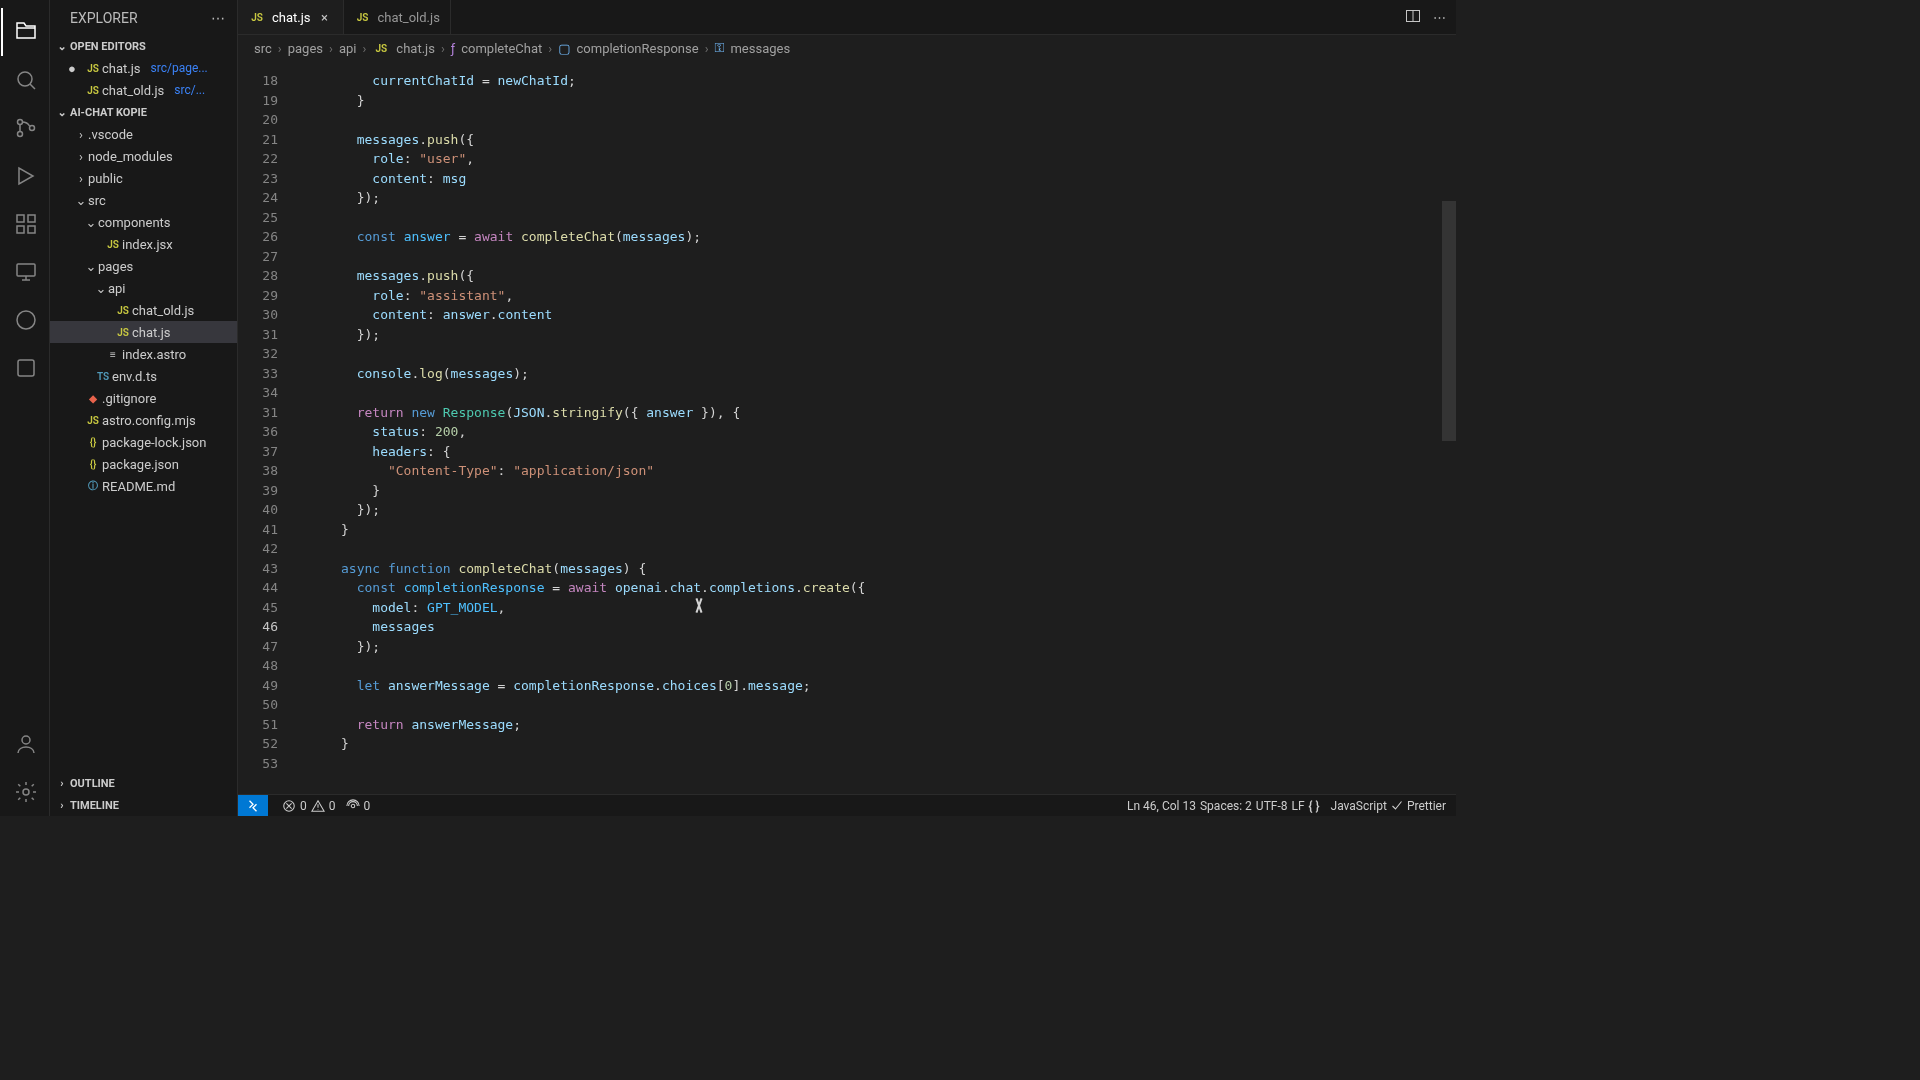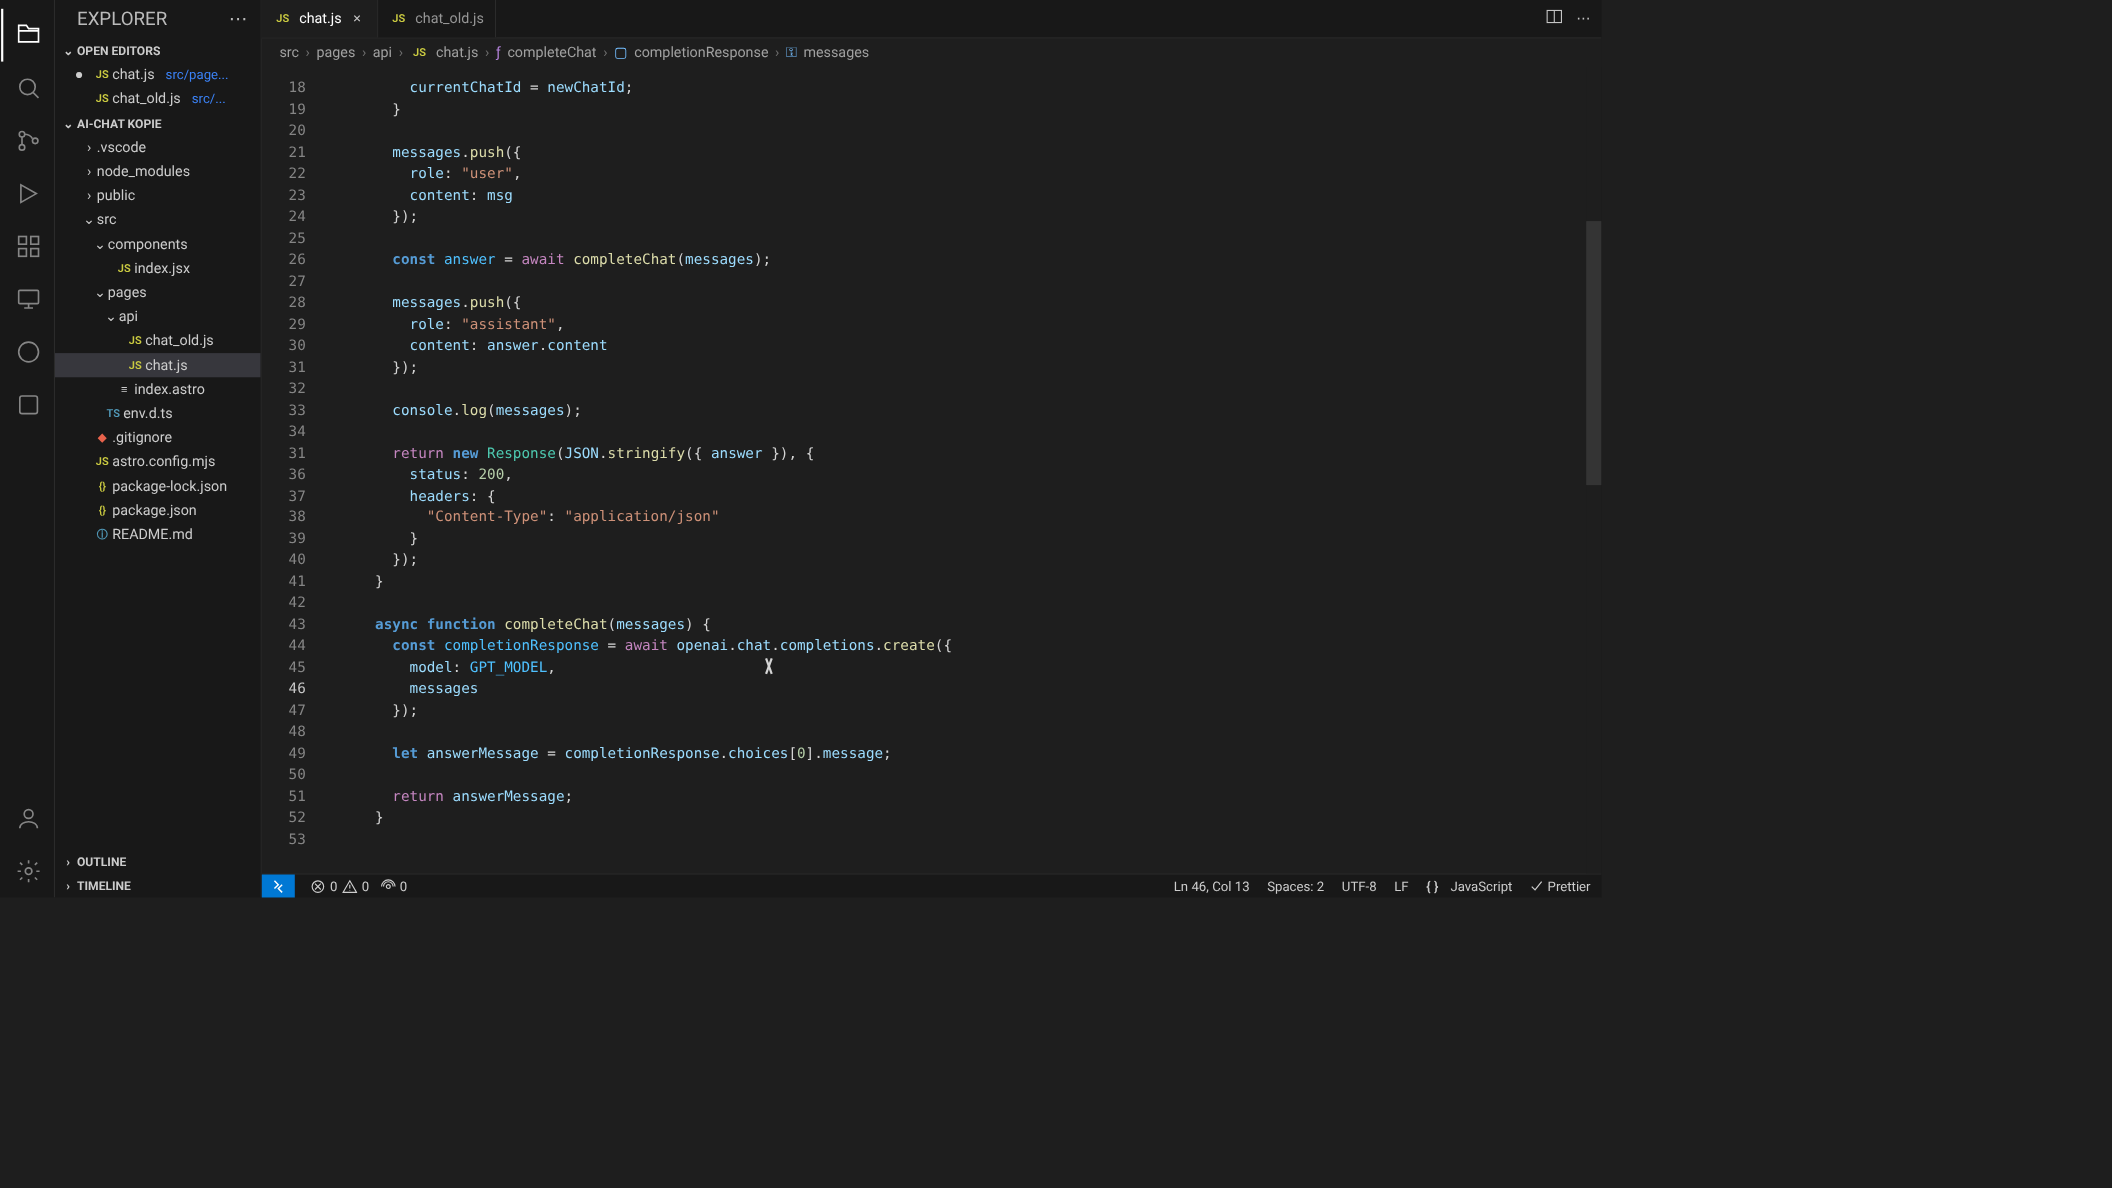--- a/index.html
+++ b/index.html
@@ -44,21 +44,21 @@
   background: #181818;
   display: flex;
   flex-direction: column;
   border-right: 1px solid #2b2b2b;
 }
 .sidebar-header {
   height: 35px;
   display: flex;
   align-items: center;
   padding: 0 12px 0 20px;
-  font-size: 17px;
+  font-size: 14px;
   color: #bbbbbb;
   justify-content: space-between;
 }
 .section-header {
   height: 22px;
   display: flex;
   align-items: center;
   padding-left: 4px;
   font-size: 11px;
   font-weight: 700;
@@ -152,21 +152,21 @@
   text-align: right;
   color: #858585;
   padding-right: 18px;
   user-select: none;
 }
 .gutter .ln { height: 19.5px; }
 .gutter .ln.current { color: #c6c6c6; text-align: right; }
 .code { flex: 1; white-space: pre; color: #d4d4d4; }
 .code .line { height: 19.5px; }
 .tok-kw { color: #c586c0; }
-.tok-kw2 { color: #569cd6; font-weight: bold; }
+.tok-kw2 { color: #569cd6; }
 .tok-fn { color: #dcdcaa; }
 .tok-var { color: #9cdcfe; }
 .tok-const { color: #4fc1ff; }
 .tok-str { color: #ce9178; }
 .tok-num { color: #b5cea8; }
 .tok-type { color: #4ec9b0; }
 .tok-op { color: #d4d4d4; }
 .tok-param { color: #9cdcfe; }
 .cursor-mark {
   position: absolute;
@@ -200,21 +200,21 @@
   color: #cccccc;
   padding: 0 10px;
   gap: 14px;
 }
 .statusbar .left { display: flex; align-items: center; gap: 10px; }
 .statusbar .remote {
   background: #0078d4; color: #fff;
   height: 22px; margin-left: -10px; padding: 0 8px;
   display: flex; align-items: center;
 }
-.statusbar .right { margin-left: auto; display: flex; align-items: center; gap: 16px; }
+.statusbar .right { margin-left: auto; display: flex; align-items: center; gap: 4px; }
 .status-item { display: flex; align-items: center; gap: 4px; cursor: pointer; }
 </style>
 </head>
 <body>
 
 <div class="activity-bar">
   <div class="icon active">
       <svg viewBox="0 0 24 24" fill="none" stroke="currentColor" stroke-width="1.5">
         <path d="M3 3h7l2 3h9v12H3z"></path>
         <path d="M3 8h18"></path>

